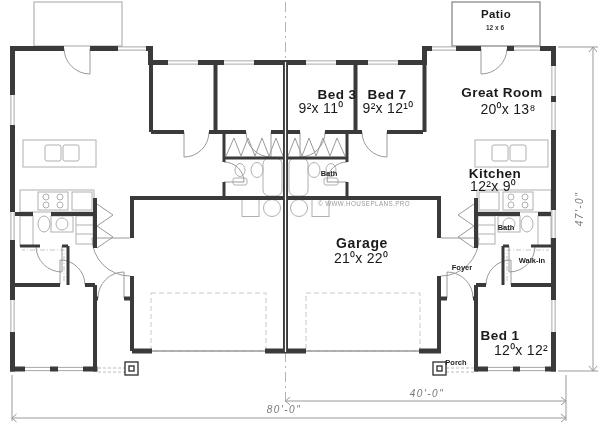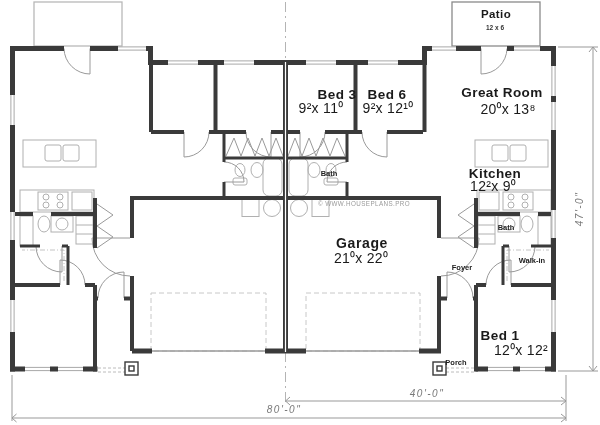--- a/index.html
+++ b/index.html
@@ -181,21 +181,21 @@
 
   <div class="lbl patio-name" style="left:496px;top:15px;">Patio</div>
   <div class="lbl patio-dims" style="left:495px;top:28px;">12 x 6</div>
 
   <div class="lbl room-name" style="left:502px;top:93px;">Great Room</div>
   <div class="lbl room-dims" style="left:508px;top:109px;">20⁰x 13⁸</div>
 
   <div class="lbl room-name" style="left:322px;top:95px;margin-left:15px;">Bed 3</div>
   <div class="lbl room-dims" style="left:321px;top:108px;">9²x 11⁰</div>
 
-  <div class="lbl room-name" style="left:387px;top:95px;">Bed 6</div>
+  <div class="lbl room-name" style="left:387px;top:95px;">Bed 7</div>
   <div class="lbl room-dims" style="left:388px;top:108px;">9²x 12¹⁰</div>
 
   <div class="lbl room-name" style="left:495px;top:174px;">Kitchen</div>
   <div class="lbl room-dims" style="left:493px;top:186px;">12²x  9⁰</div>
 
   <div class="lbl room-name-lg" style="left:362px;top:243px;">Garage</div>
   <div class="lbl room-dims" style="left:361px;top:258px;">21⁰x 22⁰</div>
 
   <div class="lbl room-name" style="left:500px;top:336px;">Bed 1</div>
   <div class="lbl room-dims" style="left:521px;top:350px;">12⁰x 12²</div>

